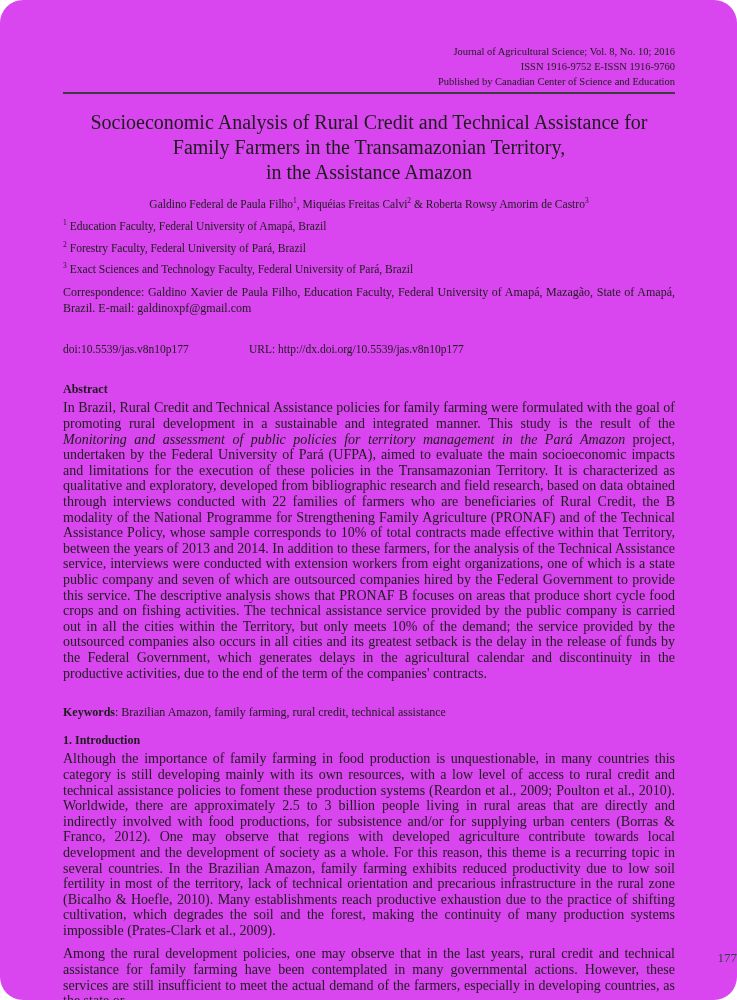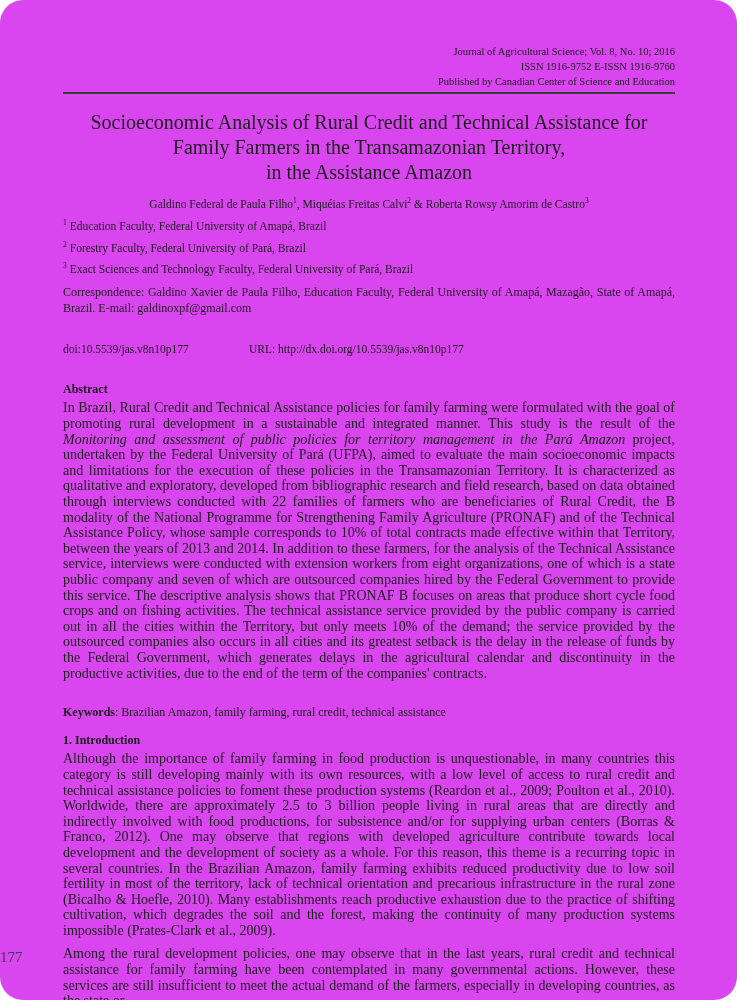--- a/index.html
+++ b/index.html
@@ -76,23 +76,23 @@
   }
   .para-gap { margin-top: 8px; }
 
   .keywords { margin-top: 24px; font-size: 12px; line-height: 15.6px; }
   .keywords-label { font-weight: bold; }
 
   .page-number {
     position: absolute;
     bottom: 34px;
     left: 0;
-    right: 12px;
-    text-align: left;
-    font-size: 15px;
+    right: 0;
+    text-align: right;
+    font-size: 13px;
     color: #33414f;
   }
 </style>
 </head>
 <body>
 
 <div class="page">
   <div class="content">
 
     <div class="journal-header">

